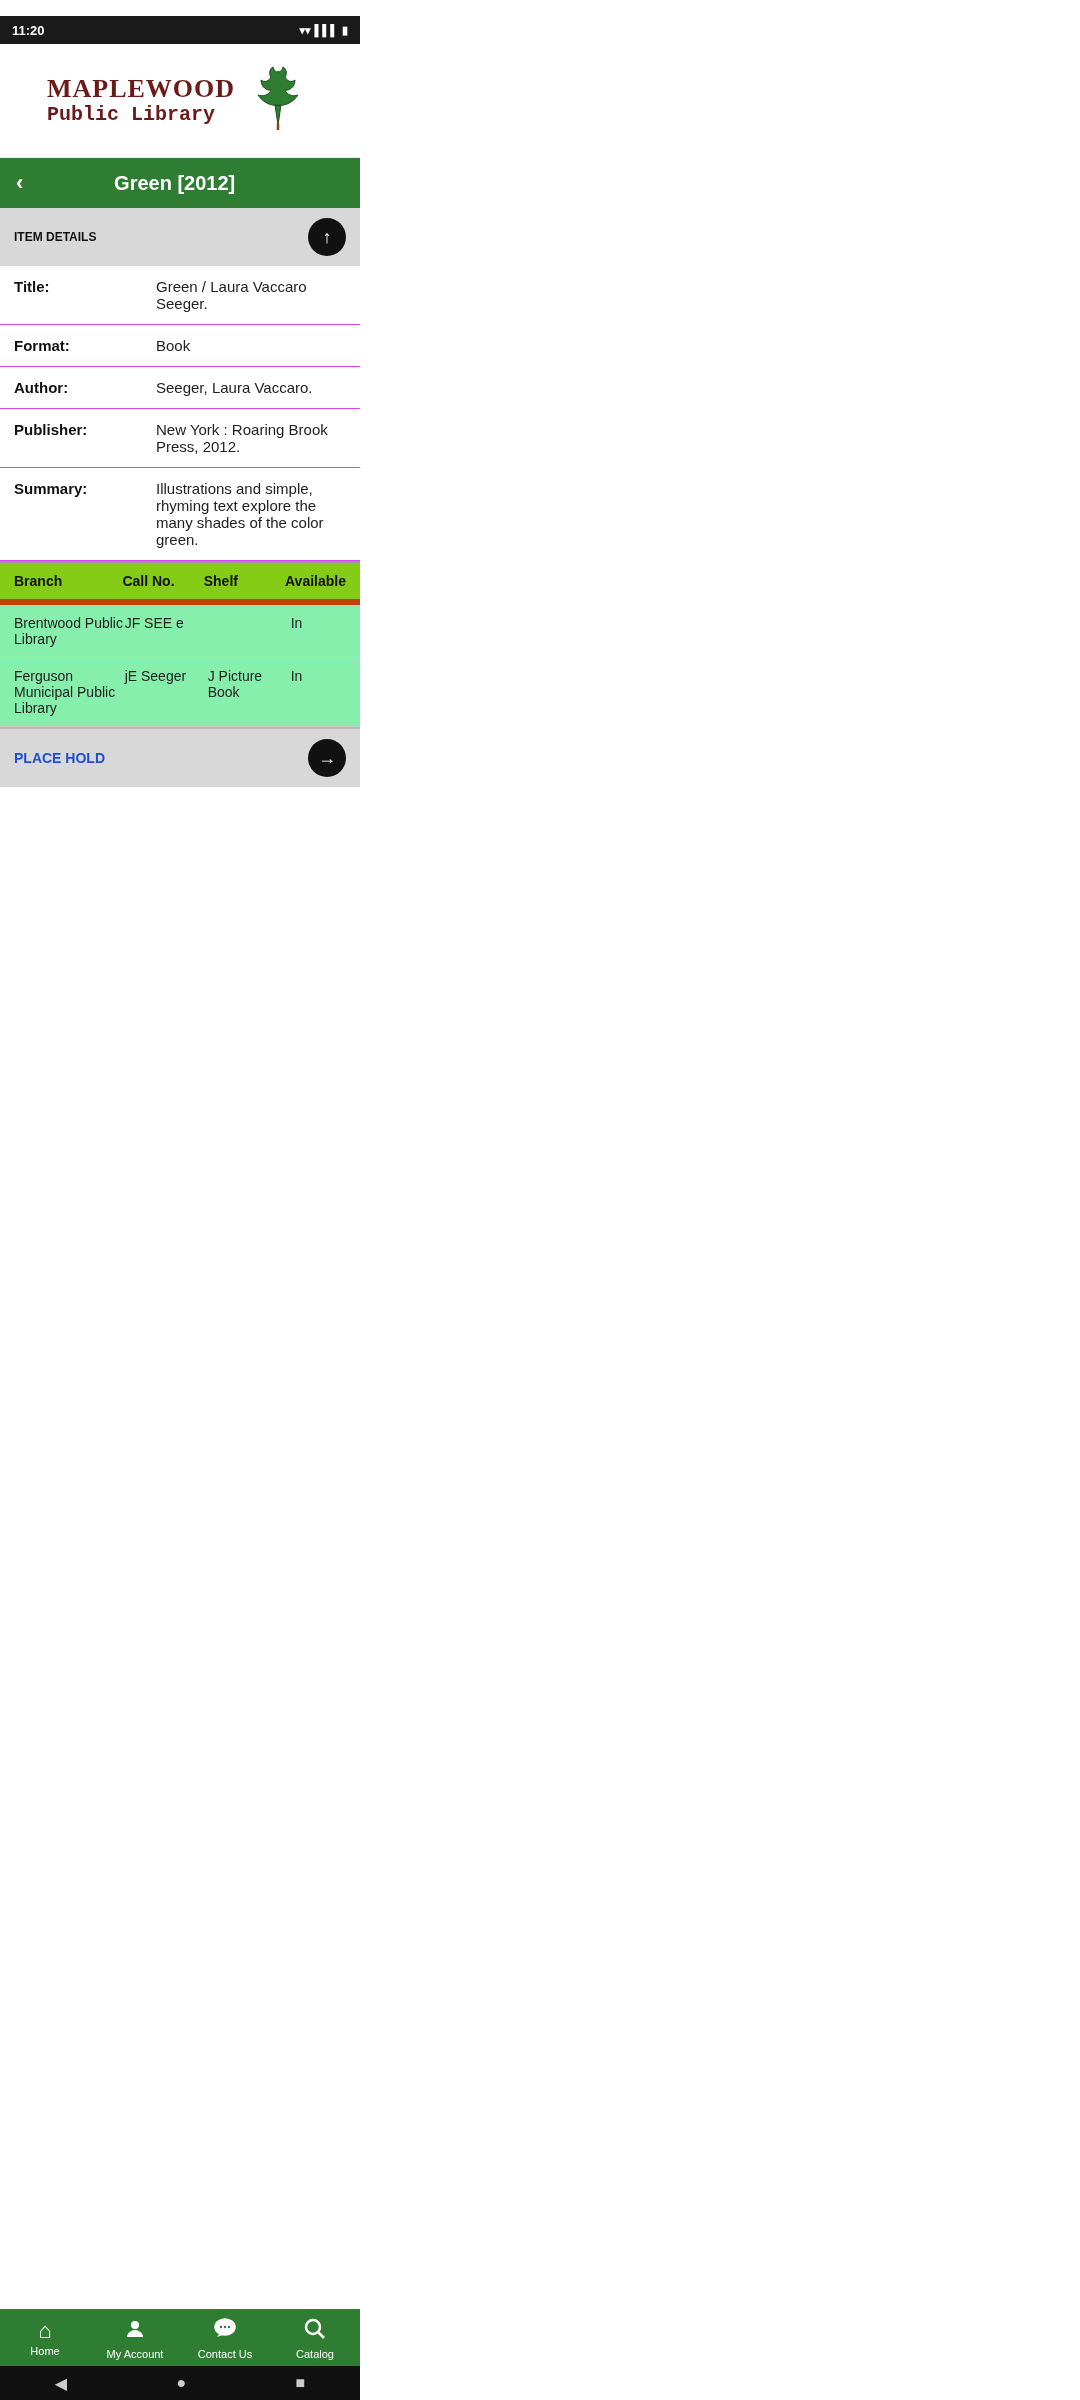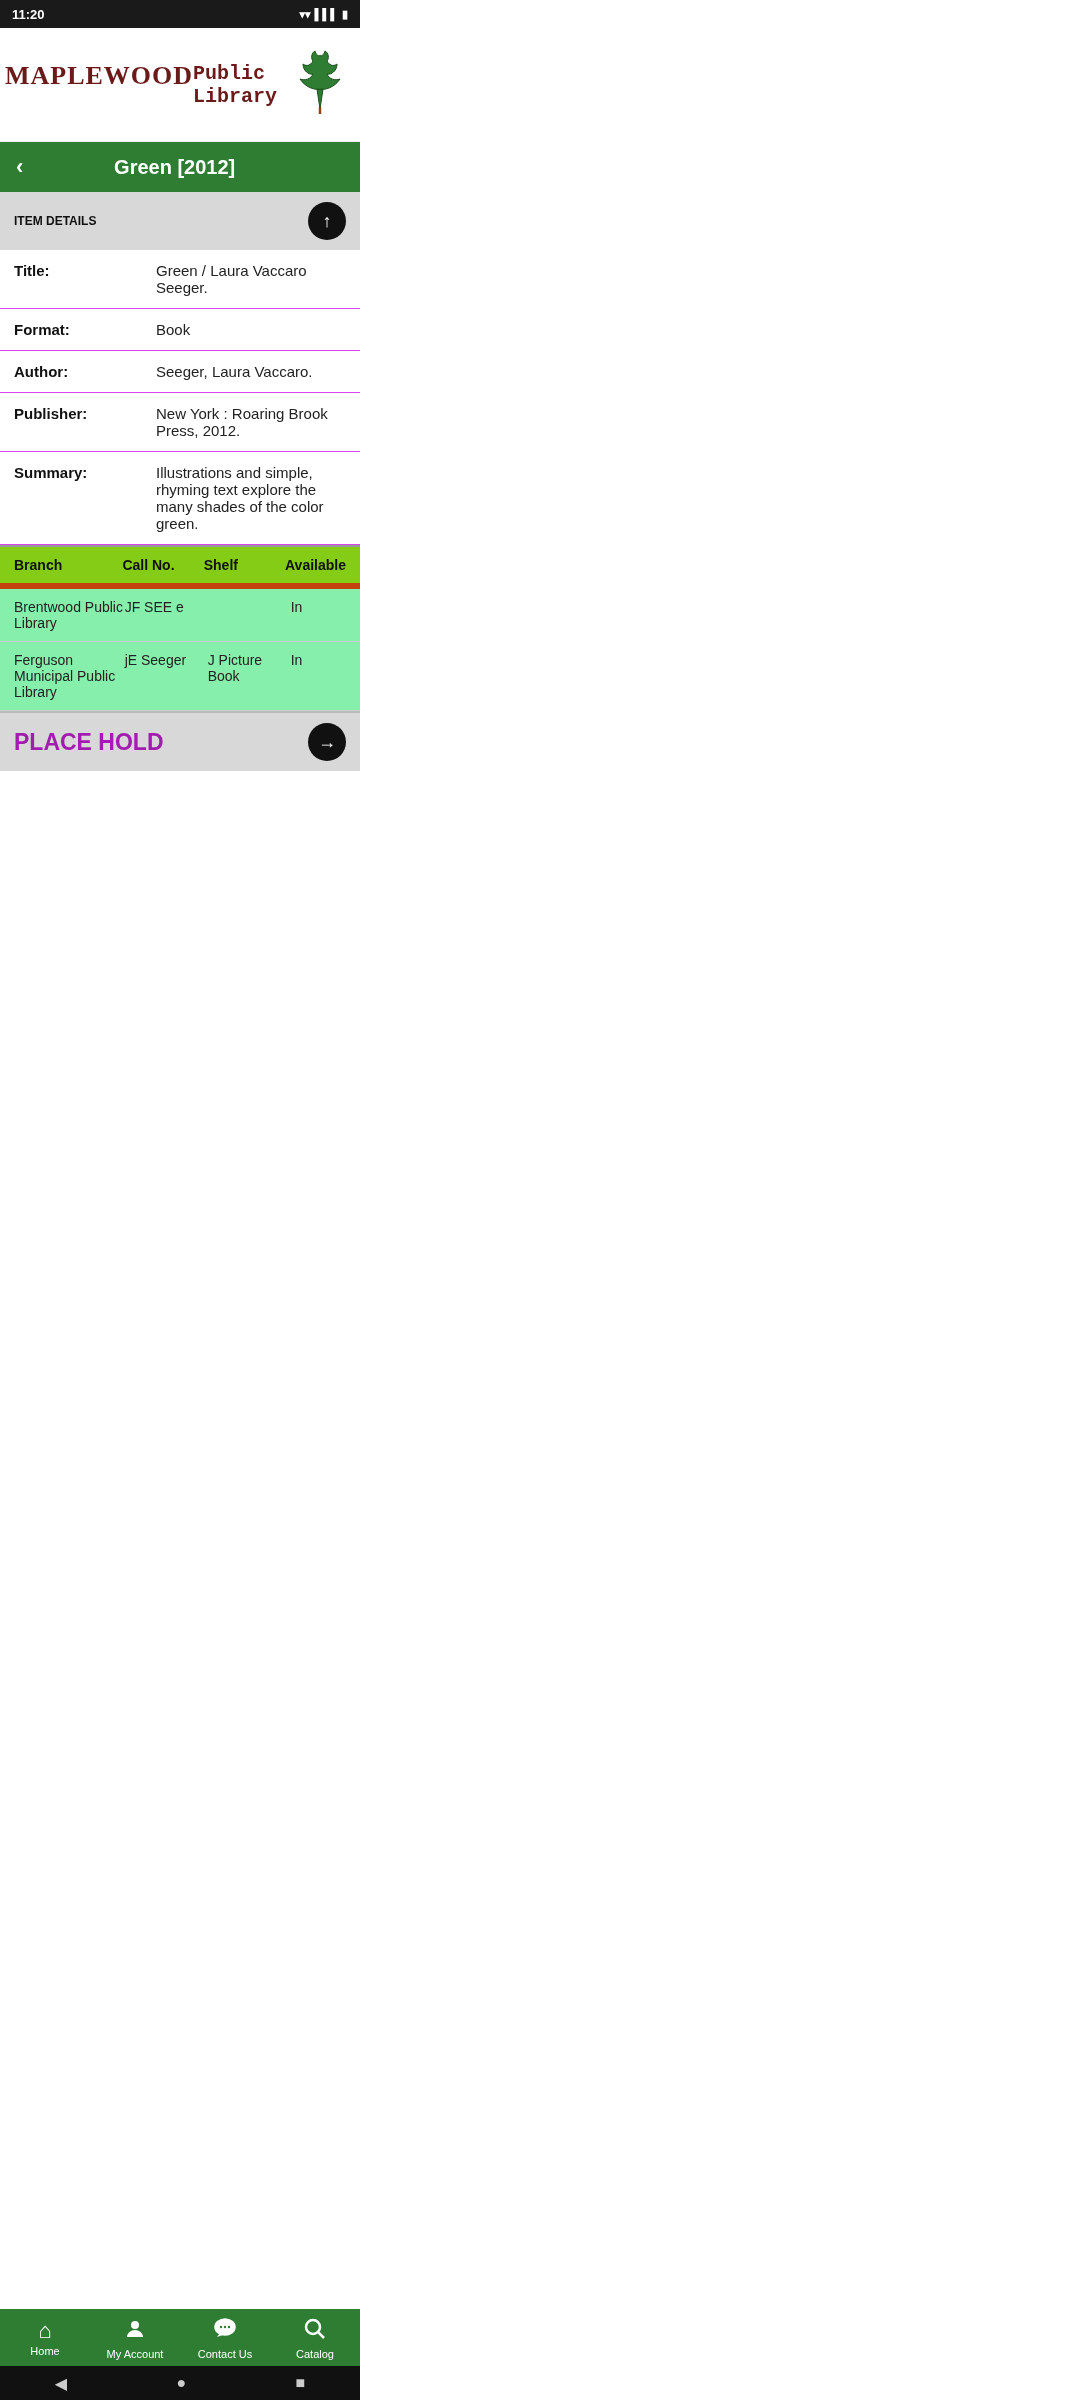--- a/index.html
+++ b/index.html
@@ -17,40 +17,41 @@
     .status-bar {
       background: #1a1a1a;
       color: #fff;
       font-size: 13px;
       font-weight: bold;
       padding: 4px 12px;
       display: flex;
       justify-content: space-between;
       align-items: center;
       height: 28px;
+      margin-top: 16px;
     }
     .status-icons {
       display: flex;
       align-items: center;
       gap: 4px;
       font-size: 11px;
     }
 
     
     .logo-bar {
       background: #fff;
       padding: 16px 20px;
       display: flex;
       align-items: center;
       justify-content: center;
       border-bottom: 1px solid #eee;
     }
     .logo-text {
       display: flex;
-      flex-direction: row;
+      flex-direction: column;
       align-items: flex-start;
       margin-right: 8px;
     }
     .logo-title {
       font-size: 26px;
       font-weight: 900;
       color: #6b1a1a;
       letter-spacing: 1px;
       font-family: Georgia, serif;
       line-height: 1.1;
@@ -166,23 +167,23 @@
     
     .place-hold-bar {
       background: #d8d8d8;
       display: flex;
       align-items: center;
       justify-content: space-between;
       padding: 10px 14px;
       border-top: 2px solid #bbb;
     }
     .place-hold-title {
-      font-size: 23px;
+      font-size: 14px;
       font-weight: 900;
-      color: #a21caf;
+      color: #1d4ed8;
       text-transform: uppercase;
     }
 
     
     .bottom-nav {
       background: #2e7d32;
       display: flex;
       justify-content: space-around;
       align-items: center;
       padding: 8px 0 6px;

